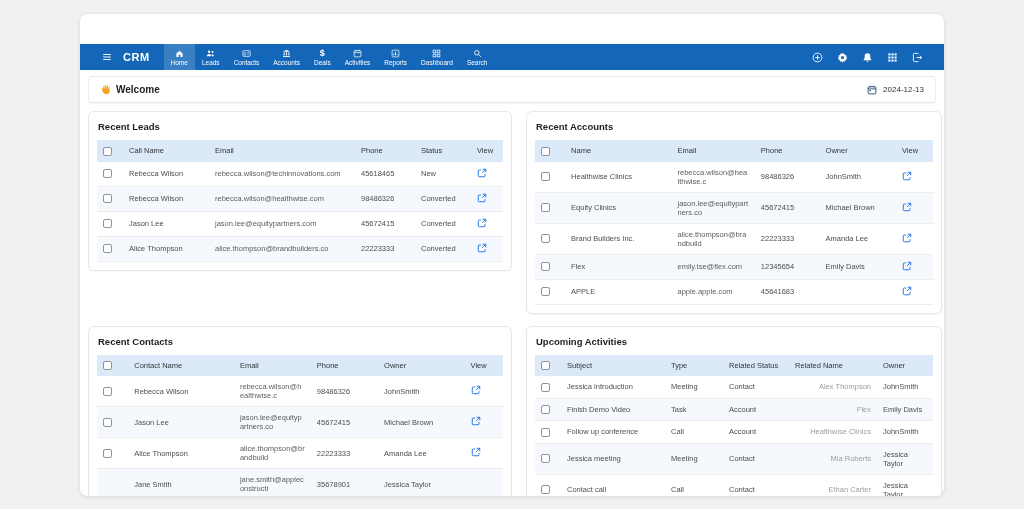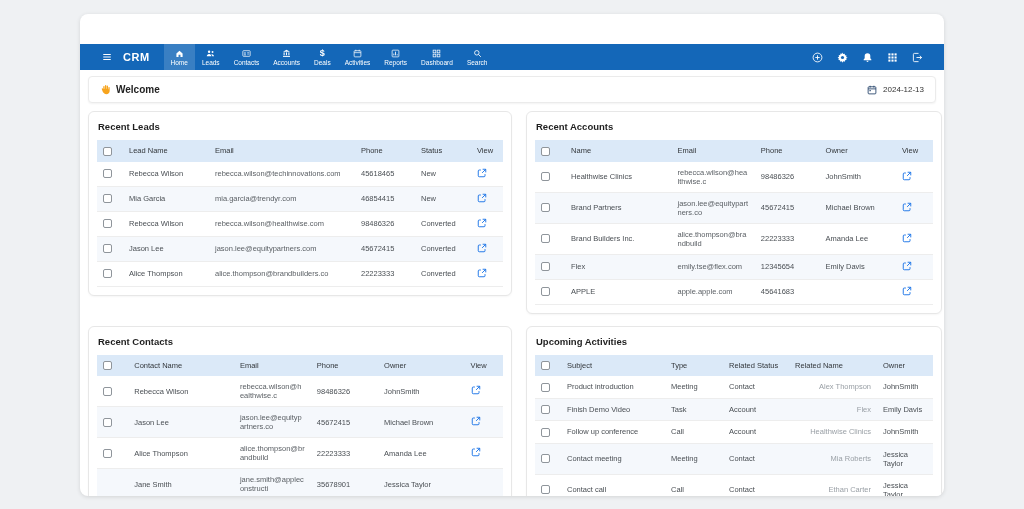--- a/index.html
+++ b/index.html
@@ -222,47 +222,33 @@
     </div>
   </div>
 
   <div class="grid">
     <section class="panel">
       <h2 class="panel-title">Recent Leads</h2>
       <table class="tbl p-leads">
           <thead>
             <tr>
               <th><span class="cb"></span></th>
-              <th>Lead Name</th>
+              <th>Call Name</th>
               <th>Email</th>
               <th>Phone</th>
               <th>Status</th>
               <th>View</th>
             </tr>
           </thead>
           <tbody>
             <tr>
               <td><span class="cb"></span></td>
               <td>Rebecca Wilson</td>
               <td>rebecca.wilson@techinnovations.com</td>
               <td>45618465</td>
-              <td>New</td>
-              <td><span class="view-link">
-                  <svg viewBox="0 0 16 16">
-                    <path d="M6.2 3.2H3.6A1.6 1.6 0 0 0 2 4.8v7.6A1.6 1.6 0 0 0 3.6 14h7.6a1.6 1.6 0 0 0 1.6-1.6V9.8" fill="none" stroke="#1a73e8" stroke-width="1.5"></path>
-                    <path d="M9 2h5v5" fill="none" stroke="#1a73e8" stroke-width="1.5"></path>
-                    <path d="M14 2 8.2 7.8" stroke="#1a73e8" stroke-width="1.5"></path>
-                  </svg>
-                </span></td>
-            </tr>
-            <tr>
-              <td><span class="cb"></span></td>
-              <td>Mia Garcia</td>
-              <td>mia.garcia@trendyr.com</td>
-              <td>46854415</td>
               <td>New</td>
               <td><span class="view-link">
                   <svg viewBox="0 0 16 16">
                     <path d="M6.2 3.2H3.6A1.6 1.6 0 0 0 2 4.8v7.6A1.6 1.6 0 0 0 3.6 14h7.6a1.6 1.6 0 0 0 1.6-1.6V9.8" fill="none" stroke="#1a73e8" stroke-width="1.5"></path>
                     <path d="M9 2h5v5" fill="none" stroke="#1a73e8" stroke-width="1.5"></path>
                     <path d="M14 2 8.2 7.8" stroke="#1a73e8" stroke-width="1.5"></path>
                   </svg>
                 </span></td>
             </tr>
             <tr>
@@ -333,21 +319,21 @@
               <td><span class="view-link">
                   <svg viewBox="0 0 16 16">
                     <path d="M6.2 3.2H3.6A1.6 1.6 0 0 0 2 4.8v7.6A1.6 1.6 0 0 0 3.6 14h7.6a1.6 1.6 0 0 0 1.6-1.6V9.8" fill="none" stroke="#1a73e8" stroke-width="1.5"></path>
                     <path d="M9 2h5v5" fill="none" stroke="#1a73e8" stroke-width="1.5"></path>
                     <path d="M14 2 8.2 7.8" stroke="#1a73e8" stroke-width="1.5"></path>
                   </svg>
                 </span></td>
             </tr>
             <tr>
               <td><span class="cb"></span></td>
-              <td>Brand Partners</td>
+              <td>Equity Clinics</td>
               <td>jason.lee@equitypartners.co</td>
               <td>45672415</td>
               <td>Michael Brown</td>
               <td><span class="view-link">
                   <svg viewBox="0 0 16 16">
                     <path d="M6.2 3.2H3.6A1.6 1.6 0 0 0 2 4.8v7.6A1.6 1.6 0 0 0 3.6 14h7.6a1.6 1.6 0 0 0 1.6-1.6V9.8" fill="none" stroke="#1a73e8" stroke-width="1.5"></path>
                     <path d="M9 2h5v5" fill="none" stroke="#1a73e8" stroke-width="1.5"></path>
                     <path d="M14 2 8.2 7.8" stroke="#1a73e8" stroke-width="1.5"></path>
                   </svg>
                 </span></td>
@@ -473,21 +459,21 @@
               <th>Subject</th>
               <th>Type</th>
               <th>Related Status</th>
               <th>Related Name</th>
               <th>Owner</th>
             </tr>
           </thead>
           <tbody>
             <tr>
               <td><span class="cb"></span></td>
-              <td>Product introduction</td>
+              <td>Jessica introduction</td>
               <td>Meeting</td>
               <td>Contact</td>
               <td>Alex Thompson</td>
               <td>JohnSmith</td>
             </tr>
             <tr>
               <td><span class="cb"></span></td>
               <td>Finish Demo Video</td>
               <td>Task</td>
               <td>Account</td>
@@ -497,21 +483,21 @@
             <tr>
               <td><span class="cb"></span></td>
               <td>Follow up conference</td>
               <td>Call</td>
               <td>Account</td>
               <td>Healthwise Clinics</td>
               <td>JohnSmith</td>
             </tr>
             <tr>
               <td><span class="cb"></span></td>
-              <td>Contact meeting</td>
+              <td>Jessica meeting</td>
               <td>Meeting</td>
               <td>Contact</td>
               <td>Mia Roberts</td>
               <td>Jessica Taylor</td>
             </tr>
             <tr>
               <td><span class="cb"></span></td>
               <td>Contact call</td>
               <td>Call</td>
               <td>Contact</td>

